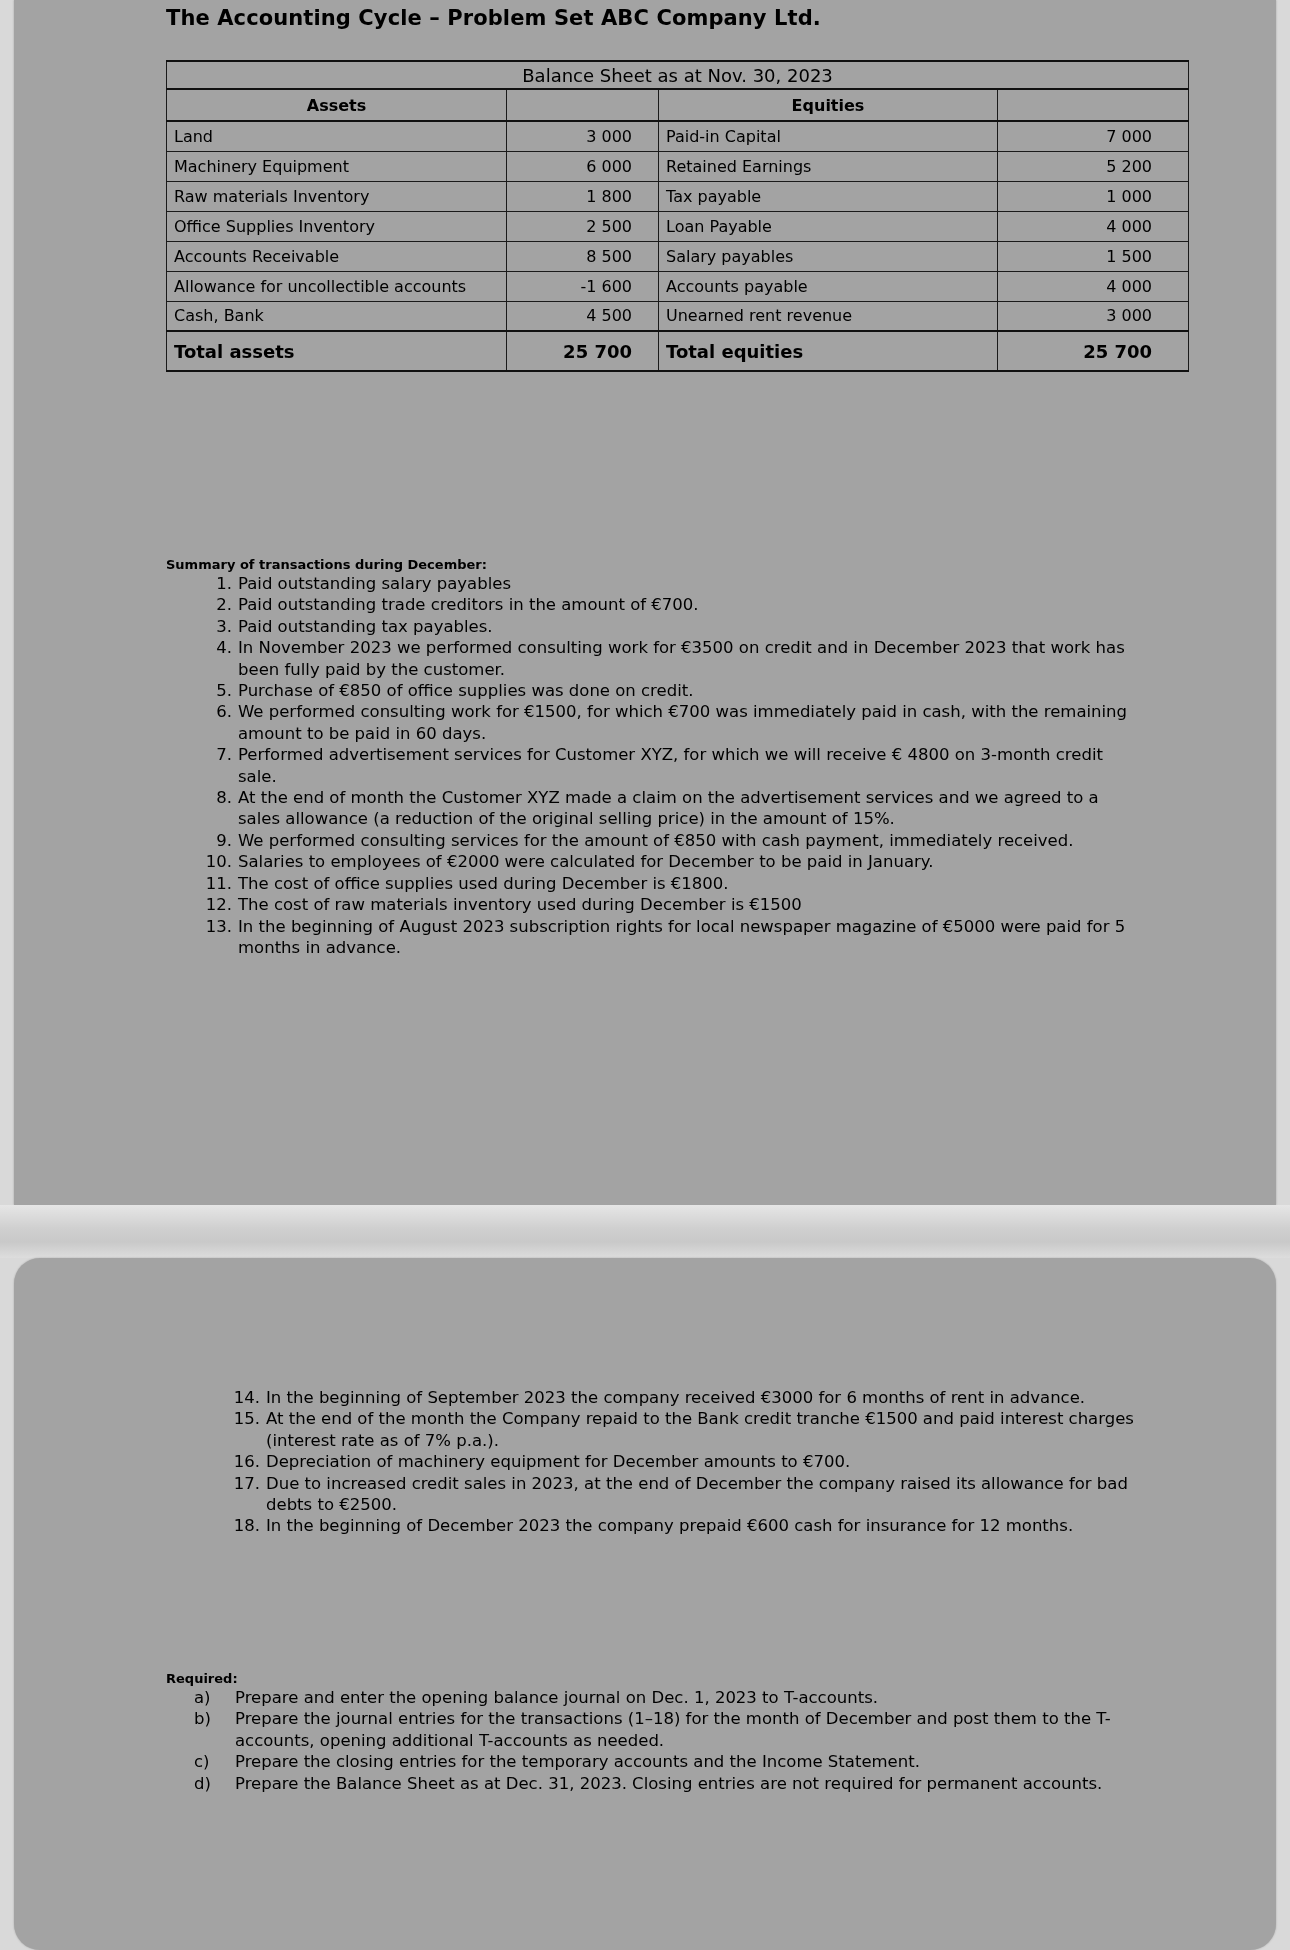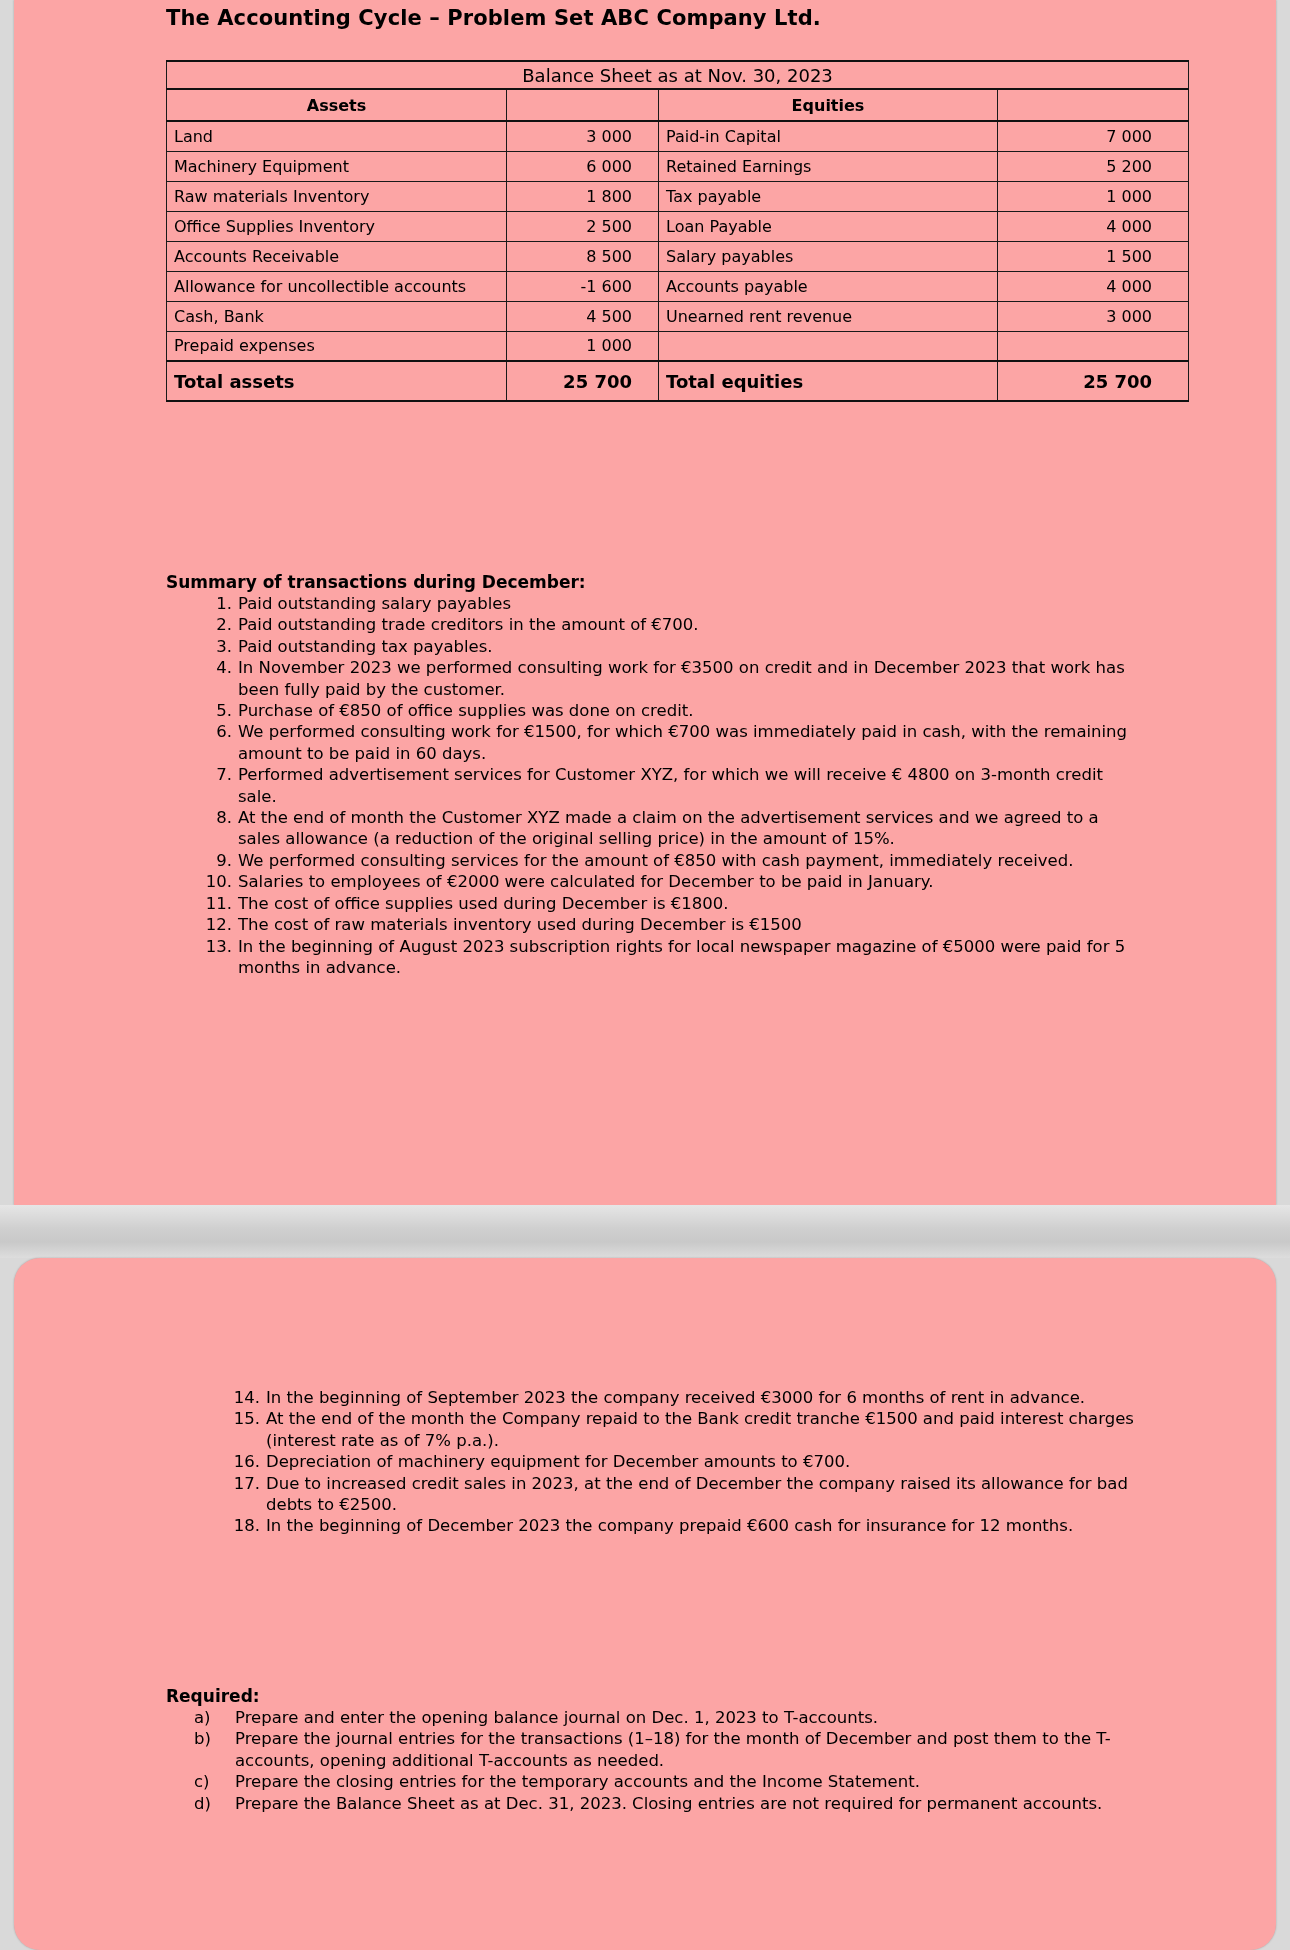--- a/index.html
+++ b/index.html
@@ -17,21 +17,21 @@
   .viewer {
     position: relative;
     width: 1290px;
     height: 1950px;
     background: #d9d9d9;
   }
   .page {
     position: absolute;
     left: 14px;
     width: 1262px;
-    background: #fca5a5;
+    background: #a3a3a3;
     box-sizing: border-box;
     box-shadow: 0 0 2px rgba(0,0,0,0.25);
   }
   #page-1 { top: 0px; height: 1205px; }
   #page-2 { top: 1258px; height: 692px; border-radius: 26px; }
 
   .gutter {
     position: absolute;
     left: 0;
     top: 1205px;
@@ -103,23 +103,23 @@
     font-size: 18px;
     border-top: 2px solid #111;
     border-bottom: 2px solid #111;
     height: 40px;
   }
   table.balance tr.total-row td.num,
   table.balance tr.total-row td.num-eq { font-weight: bold; }
 
   
   .section-head {
-    font-size: 17px;
+    font-size: 13px;
     font-weight: bold;
-    margin: 15px 0 1px 0;
+    margin: 0 0 1px 0;
   }
   ol.txlist, ol.reqlist {
     margin: 0;
     padding: 0;
     list-style: none;
   }
   ol.txlist > li {
     position: relative;
     font-size: 16.5px;
     line-height: 21.4px;
@@ -215,26 +215,20 @@
             <td class="num">-1 600</td>
             <td>Accounts payable</td>
             <td class="num-eq">4 000</td>
           </tr>
           <tr>
             <td>Cash, Bank</td>
             <td class="num">4 500</td>
             <td>Unearned rent revenue</td>
             <td class="num-eq">3 000</td>
           </tr>
-          <tr>
-            <td>Prepaid expenses</td>
-            <td class="num">1 000</td>
-            <td></td>
-            <td class="num-eq"></td>
-          </tr>
 
           <tr class="total-row">
             <td>Total assets</td>
             <td class="num">25 700</td>
             <td>Total equities</td>
             <td class="num-eq">25 700</td>
           </tr>
         </tbody>
       </table>
     </div>

